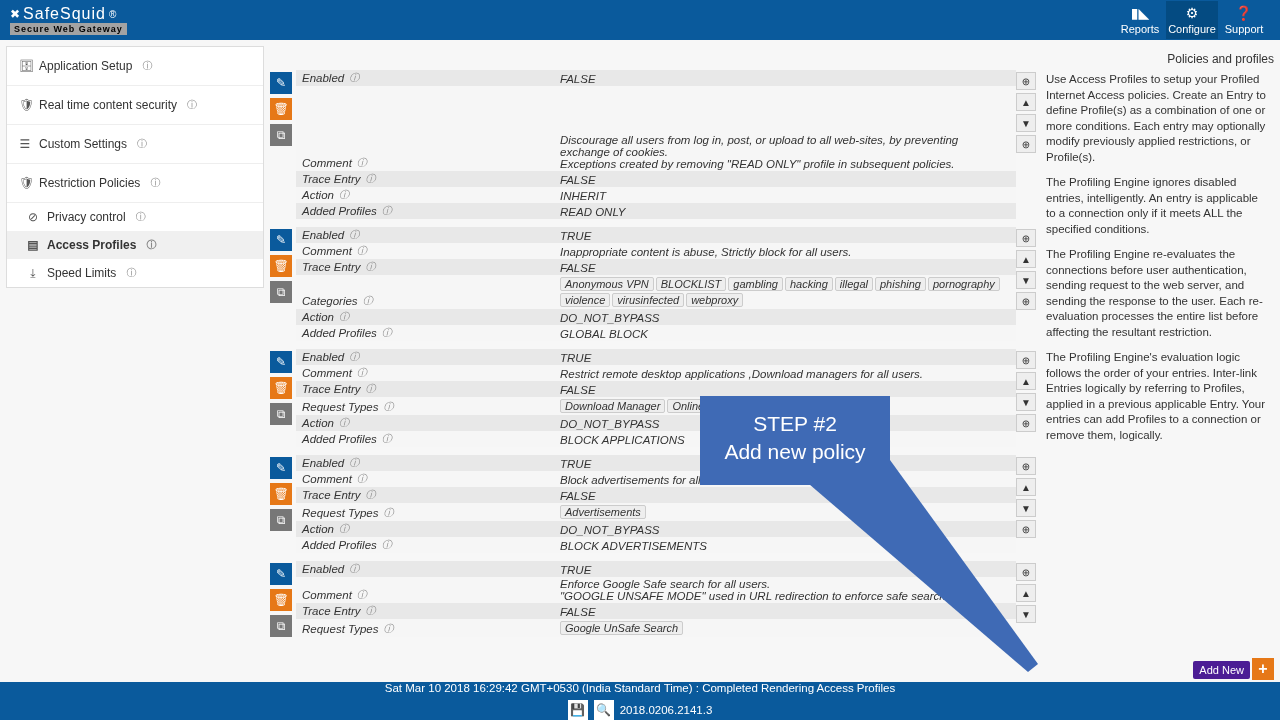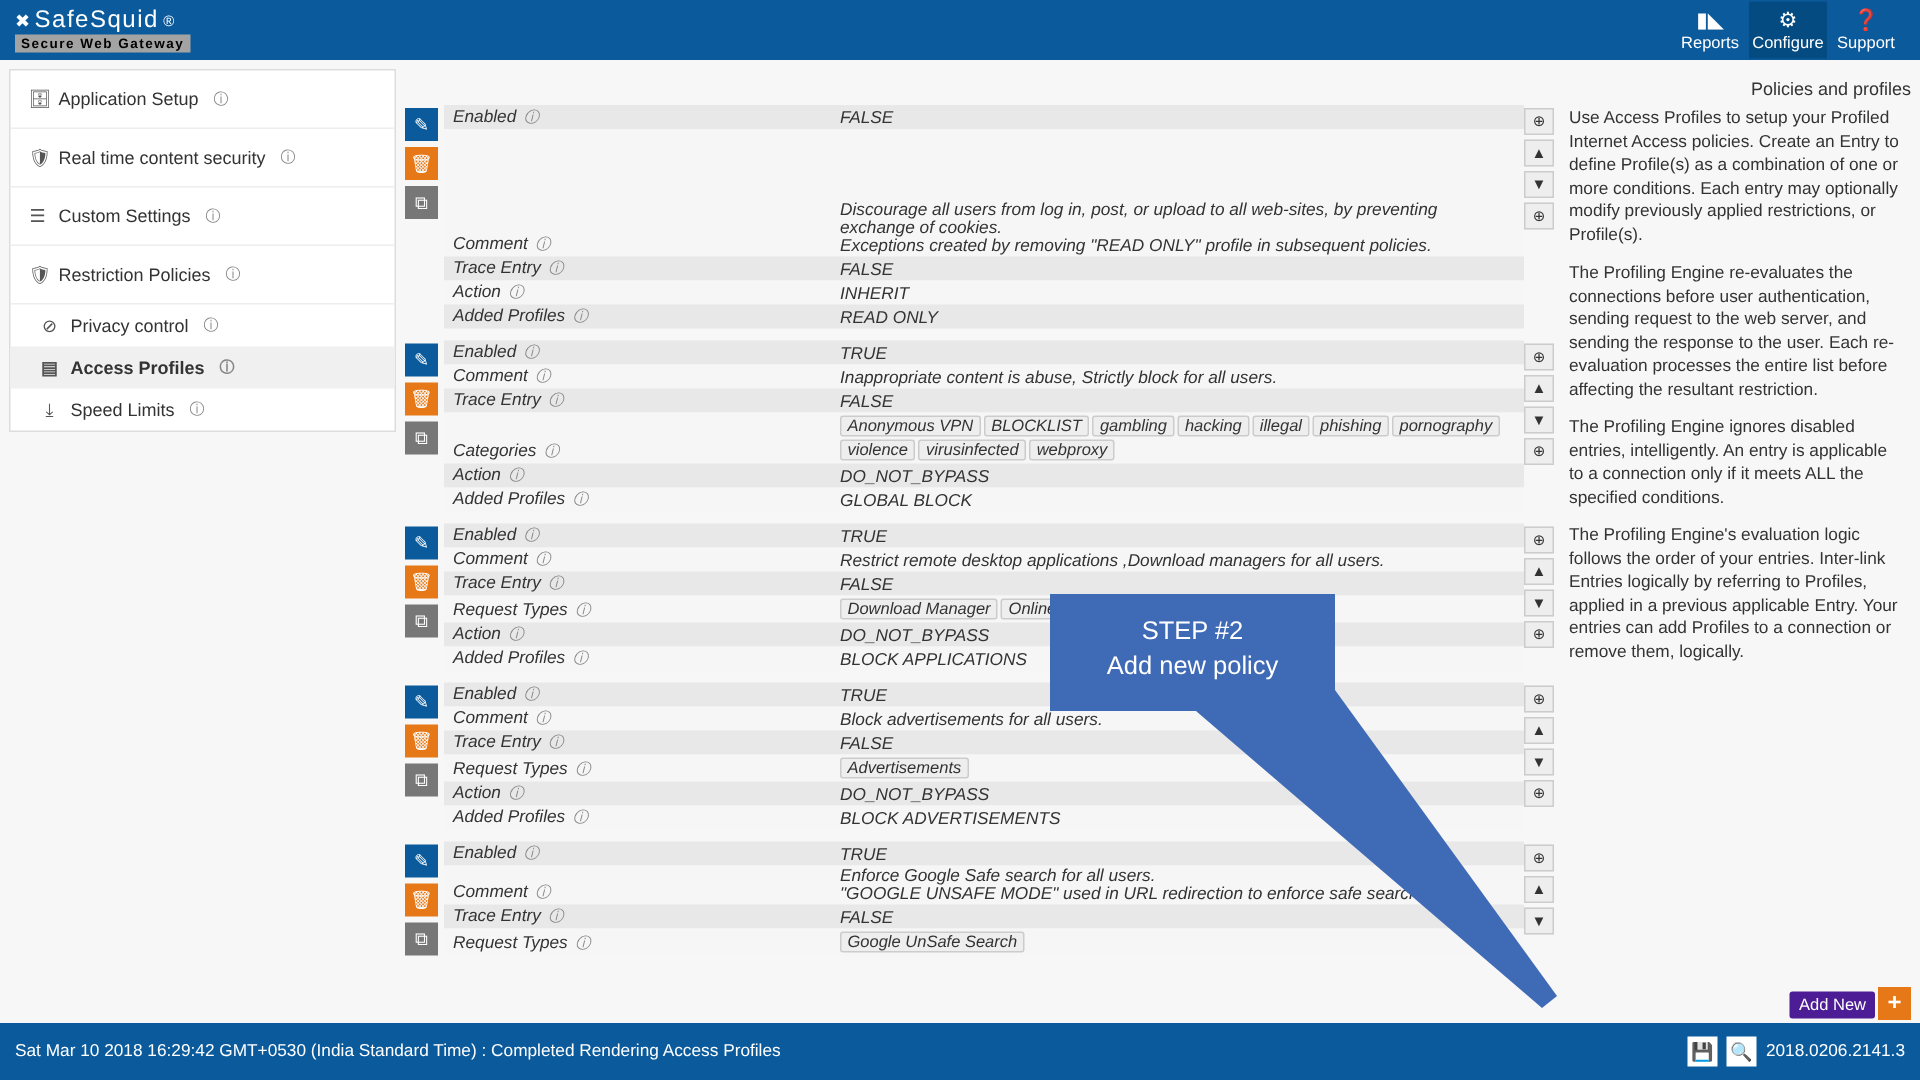--- a/index.html
+++ b/index.html
@@ -35,26 +35,26 @@
 .prow { display:flex; align-items:flex-end; min-height:16px; font-size:11.5px;font-style:italic; }
 .prow:nth-child(odd){ background:#e8e8e8; }
 .prow:nth-child(even){ background:#f6f6f6; }
 .plabel { width:258px; padding:1px 6px; display:flex; align-items:center; gap:3px; color:#333; }
 .pvalue { flex:1; padding:1px 6px; color:#333; word-wrap:break-word; }
 .policy-side { width:24px; display:flex; flex-direction:column; gap:3px; padding-top:2px; }
 .side-btn { width:20px; height:18px; background:#eee; border:1px solid #ccc; display:flex; align-items:center; justify-content:center; font-size:10px; cursor:pointer; color:#333; }
 .help-panel { width:228px; font-size:11.5px; color:#333; line-height:1.35; padding:2px 4px 0 0; }
 .help-panel p { margin-bottom:10px; }
 .tag { display:inline-block; background:#eee; border:1px solid #ccc; border-radius:2px; padding:0 4px; margin:1px 2px 1px 0; font-size:11px; }
-.footer { position:absolute; bottom:0; left:0; right:0; height:38px; background:#0a5a9c; color:#fff; display:flex; align-items:center; justify-content:space-between; padding:0 10px; font-size:11.5px; }
+.footer { position:absolute; bottom:0; left:0; right:0; height:38px; background:#0a5a9c; color:#fff; display:flex; align-items:center; justify-content:space-between; padding:0 10px; font-size:11.5px;flex-direction:column; }
 .footer-right { display:flex; align-items:center; gap:6px; }
 .footer-icon { width:20px; height:20px; background:#fff; color:#0a5a9c; display:flex; align-items:center; justify-content:center; font-size:12px; cursor:pointer; }
 .add-new-btn { position:absolute; right:6px; bottom:40px; width:22px; height:22px; background:#e67817; color:#fff; display:flex; align-items:center; justify-content:center; font-size:16px; font-weight:bold; cursor:pointer; z-index:50; }
 .add-new-tip { position:absolute; right:30px; bottom:41px; background:#4c1d95; color:#fff; font-size:11px; padding:3px 6px; border-radius:2px; z-index:50; }
-.callout { position:absolute; left:700px; top:396px; width:190px; background:#3f6ab5; color:#fff; text-align:center; padding:14px 10px 18px; z-index:40; font-size:17px; line-height:1.35; }
+.callout { position:absolute; left:700px; top:396px; width:190px; background:#3f6ab5; color:#fff; text-align:center; padding:14px 10px 18px; z-index:40; font-size:21px; line-height:1.35; }
 svg.arrow-svg { position:absolute; left:700px; top:396px; z-index:35; }
 </style>
 </head>
 <body>
 
 <div class="topbar">
   <div class="logo-area">
     <div class="logo-line">
       <span>✖</span>
       <span class="logo-text">SafeSquid</span>
@@ -302,22 +302,22 @@
             </div>
             <div class="policy-side">
               <div class="side-btn">⊕</div>
               <div class="side-btn">▲</div>
               <div class="side-btn">▼</div>
             </div>
           </div>
         </div>
       <div class="help-panel">
         <p>Use Access Profiles to setup your Profiled Internet Access policies. Create an Entry to define Profile(s) as a combination of one or more conditions. Each entry may optionally modify previously applied restrictions, or Profile(s).</p>
+        <p>The Profiling Engine ignores disabled entries, intelligently. An entry is applicable to a connection only if it meets ALL the specified conditions.</p>
         <p>The Profiling Engine re-evaluates the connections before user authentication, sending request to the web server, and sending the response to the user. Each re-evaluation processes the entire list before affecting the resultant restriction.</p>
-        <p>The Profiling Engine ignores disabled entries, intelligently. An entry is applicable to a connection only if it meets ALL the specified conditions.</p>
         <p>The Profiling Engine's evaluation logic follows the order of your entries. Inter-link Entries logically by referring to Profiles, applied in a previous applicable Entry. Your entries can add Profiles to a connection or remove them, logically.</p>
       </div>
     </div>
   </div>
 </div>
 
 <svg class="arrow-svg" width="360" height="290">
   <polygon points="95,64 190,64 338,268 328,276 95,76" fill="#3f6ab5"></polygon>
 </svg>
 <div class="callout">

